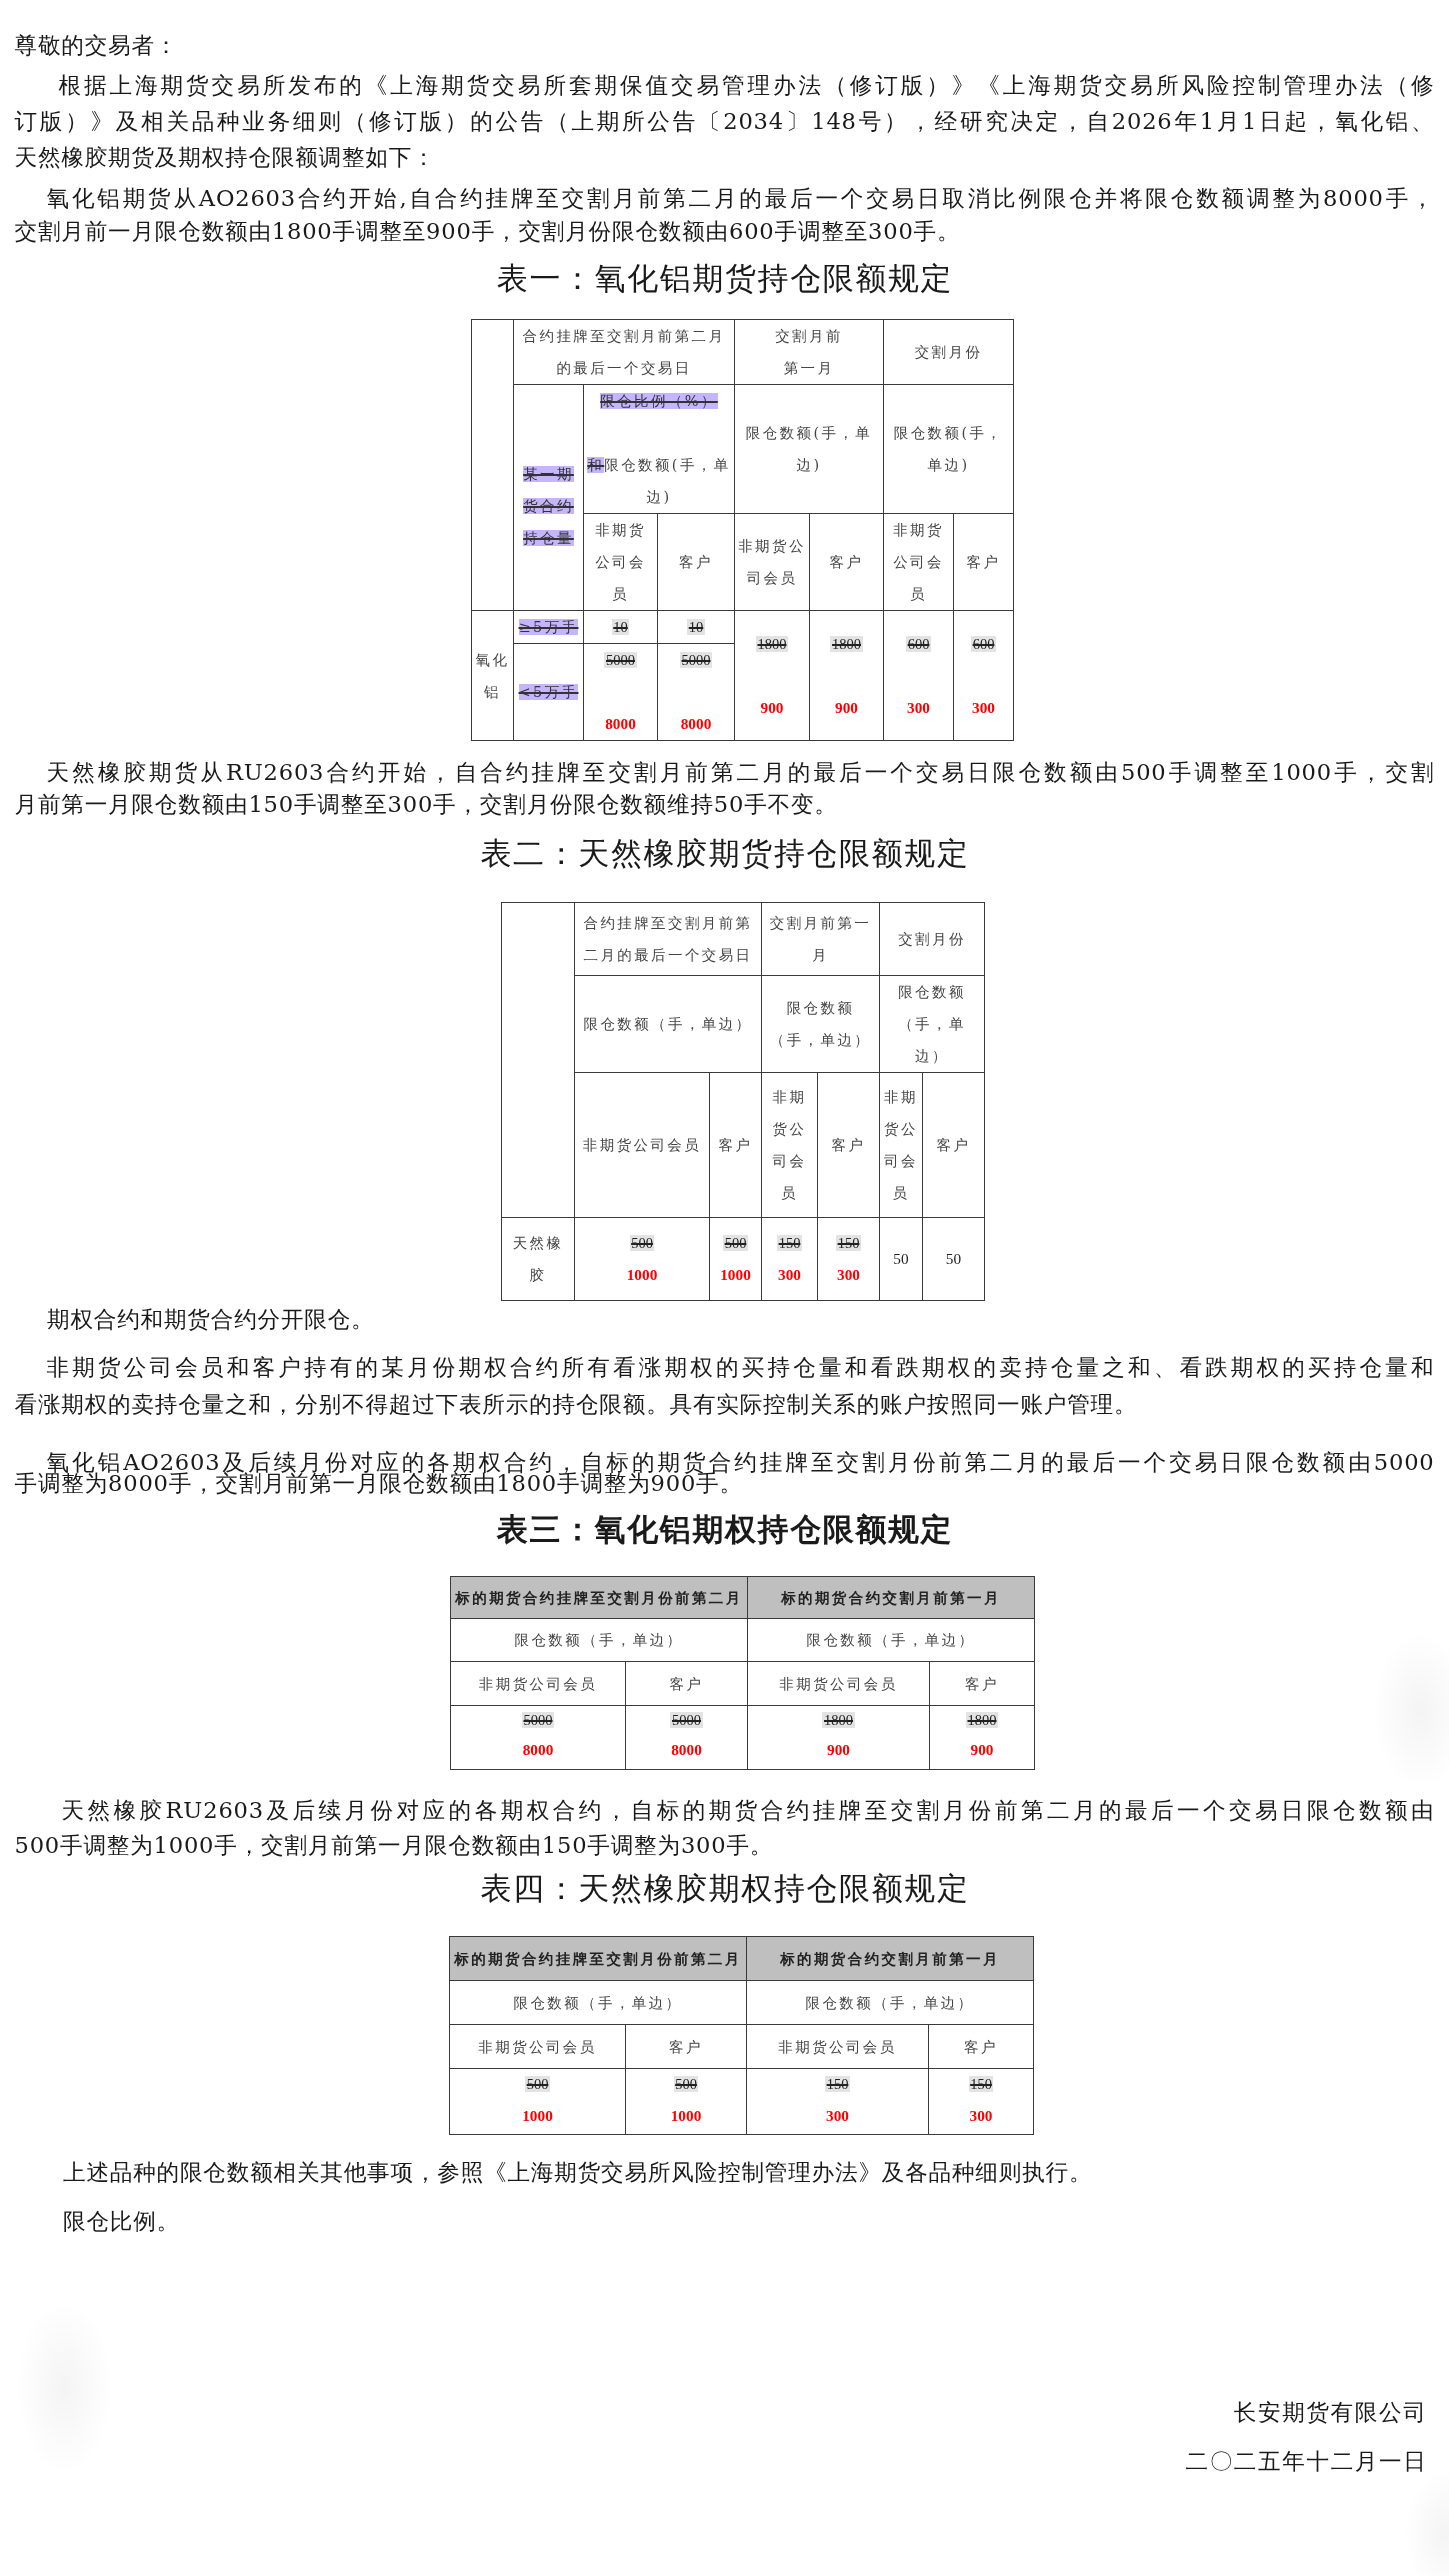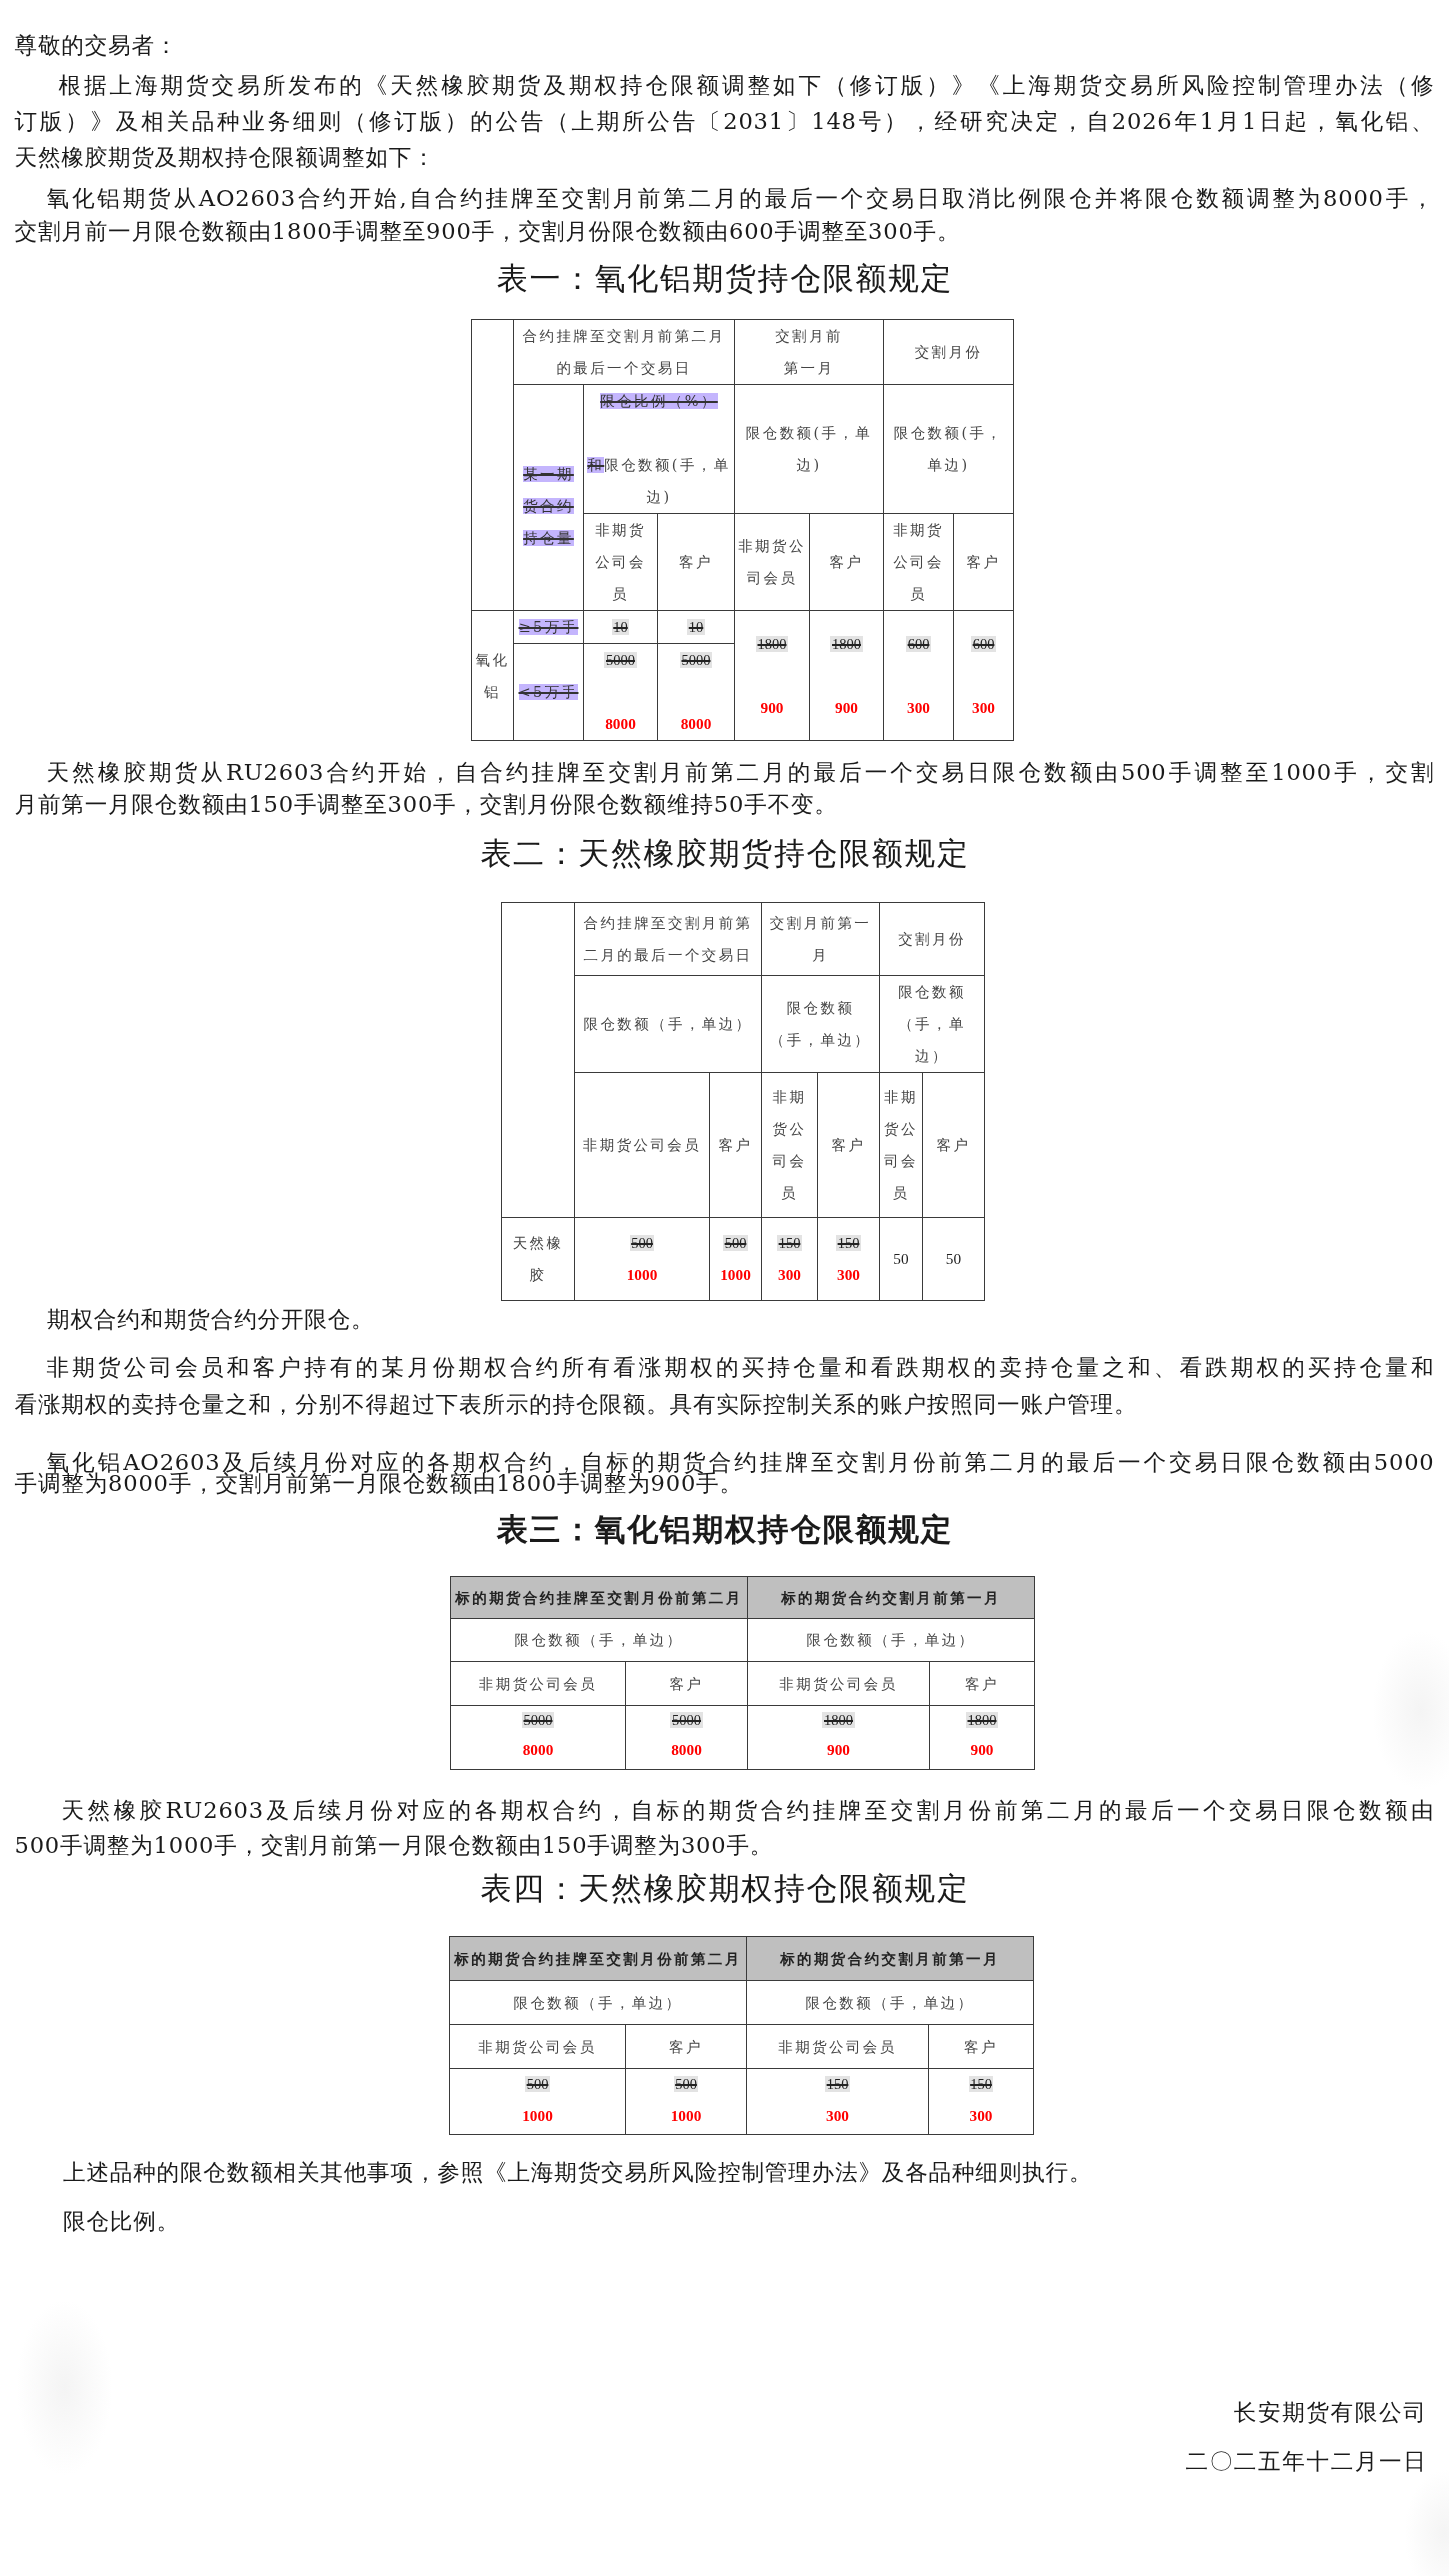--- a/index.html
+++ b/index.html
@@ -22,22 +22,22 @@
 </style>
 </head>
 <body>
 
 <div class="blob" style="left:16px;top:2299px;width:97px;height:177px;"></div>
 <div class="blob" style="left:1372px;top:1630px;width:97px;height:161px;"></div>
 <div class="blob" style="left:1404px;top:2469px;width:81px;height:129px;"></div>
 
 <div class="line" style="left:14.5px;top:29px;">尊敬的交易者：</div>
 
-<div class="line justify" style="top:69px;padding-left:0;"><span style="padding-left:44px">根据上海期货交易所发布的《天然橡胶期货及期权持仓限额调整如下（修订版）》《上海期货交易所风险控制管理办法（修</span></div>
-<div class="line justify" style="top:105px;">订版）》及相关品种业务细则（修订版）的公告（上期所公告〔2031〕148号），经研究决定，自2026年1月1日起，氧化铝、</div>
+<div class="line justify" style="top:69px;padding-left:0;"><span style="padding-left:44px">根据上海期货交易所发布的《上海期货交易所套期保值交易管理办法（修订版）》《上海期货交易所风险控制管理办法（修</span></div>
+<div class="line justify" style="top:105px;">订版）》及相关品种业务细则（修订版）的公告（上期所公告〔2034〕148号），经研究决定，自2026年1月1日起，氧化铝、</div>
 <div class="line" style="left:14.5px;top:141px;">天然橡胶期货及期权持仓限额调整如下：</div>
 
 <div class="line justify" style="top:182px;"><span style="padding-left:32px">氧化铝期货从AO2603合约开始,自合约挂牌至交割月前第二月的最后一个交易日取消比例限仓并将限仓数额调整为8000手，</span></div>
 <div class="line" style="left:14.5px;top:215px;">交割月前一月限仓数额由1800手调整至900手，交割月份限仓数额由600手调整至300手。</div>
 
 <div class="caption" style="top:262px;">表一：氧化铝期货持仓限额规定</div>
 
 <table class="doc" style="left:471px;top:319px;width:542px;height:360px;">
   <colgroup>
     <col style="width:42px">

